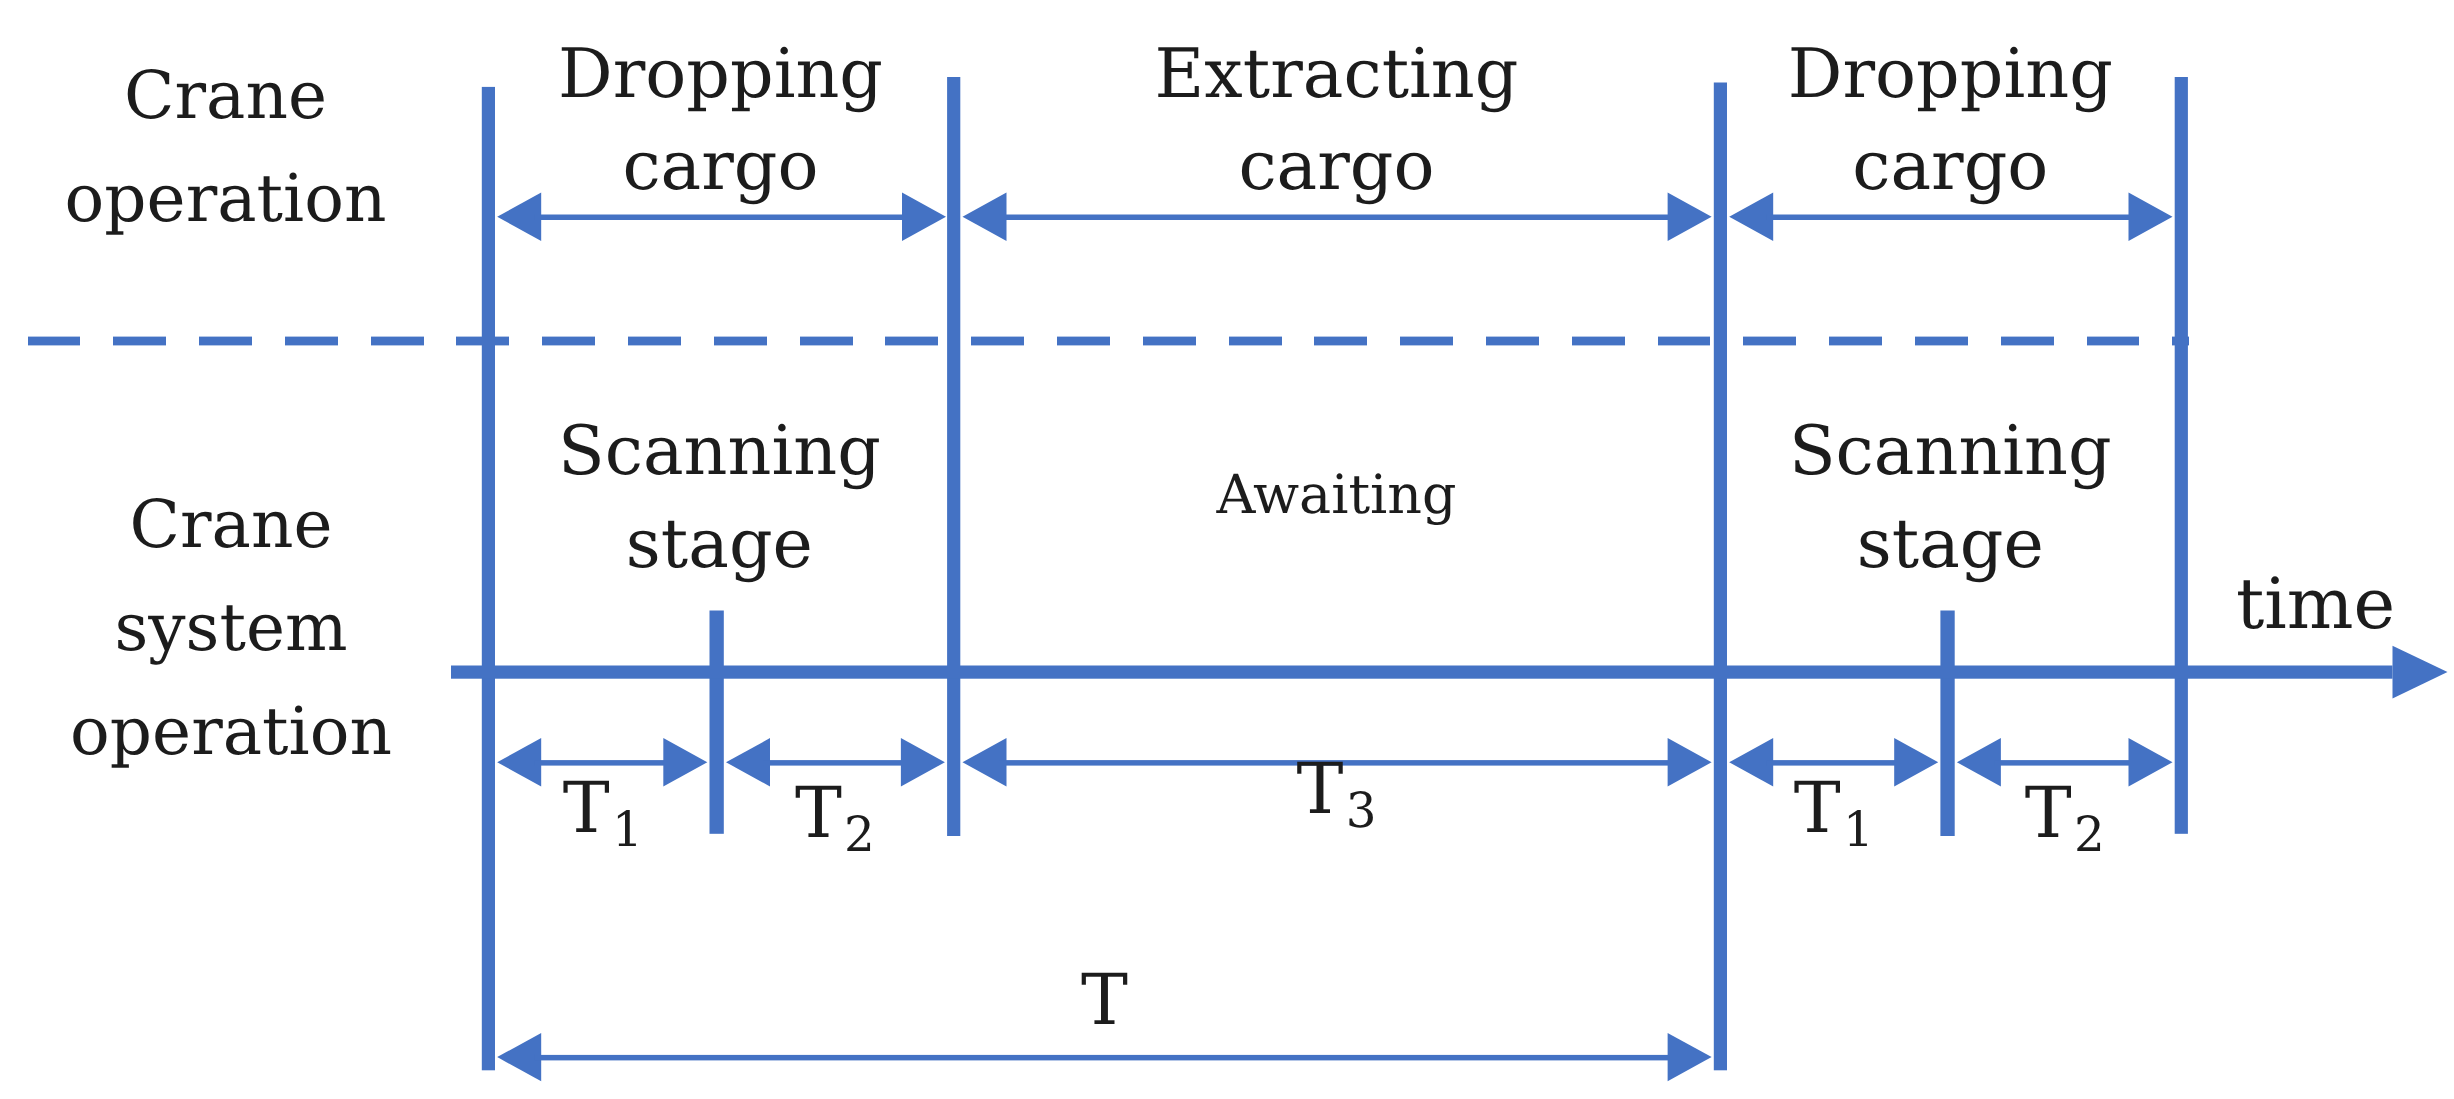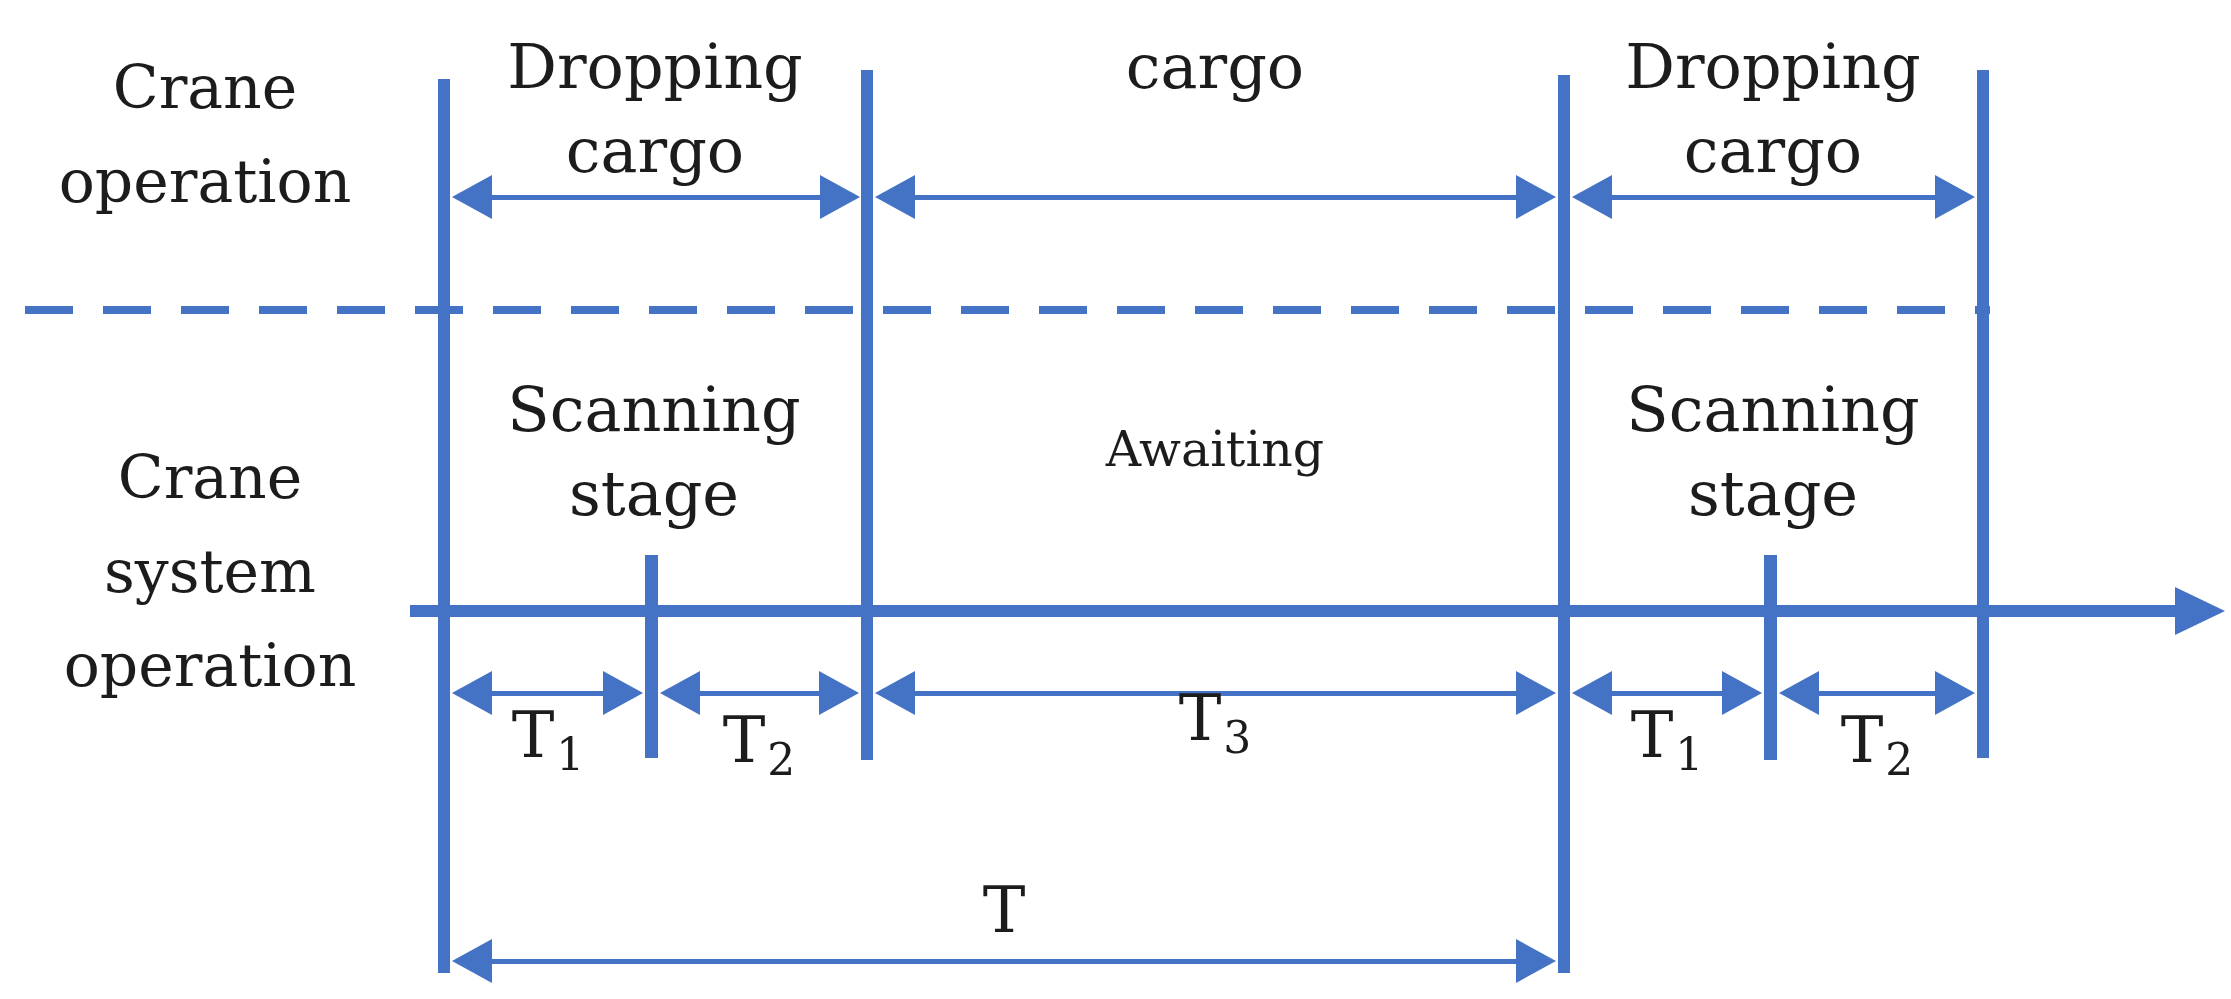--- a/index.html
+++ b/index.html
@@ -64,20 +64,21 @@
   <div class="tick" style="left:645px;  top:555px; height:203px;"></div>
   <div class="tick" style="left:1764px; top:555px; height:205px;"></div>
 
   <div class="dashed" style="left:25px; top:306px; width:1965px;"></div>
 
   <div class="lbl two" style="left:455px; top:25px; width:400px;">
     <div>Dropping</div>
     <div>cargo</div>
   </div>
   <div class="lbl two" style="left:1015px; top:25px; width:400px;">
+    <div>Extracting</div>
     <div>cargo</div>
   </div>
   <div class="lbl two" style="left:1573px; top:25px; width:400px;">
     <div>Dropping</div>
     <div>cargo</div>
   </div>
 
   <div class="darrow" style="left:452px; width:408px; top:175px;">
     <div class="hl"></div>
     <div class="shaft"></div>
@@ -101,20 +102,21 @@
   <div class="lbl single" style="left:1015px; top:415px; width:400px;">
     <div>Awaiting</div>
   </div>
   <div class="lbl two" style="left:1573px; top:368px; width:400px;">
     <div>Scanning</div>
     <div>stage</div>
   </div>
 
   <div class="axis" style="left:410px; top:605px; width:1765px;"></div>
   <div class="axis-head" style="left:2175px; top:587px;"></div>
+  <div class="lbl timelbl" style="left:2005px; top:518px; width:200px;">time</div>
 
   <div class="darrow" style="left:452px; width:191px; top:671px;">
     <div class="hl"></div>
     <div class="shaft"></div>
     <div class="hr"></div>
   </div>
   <div class="darrow" style="left:660px; width:199px; top:671px;">
     <div class="hl"></div>
     <div class="shaft"></div>
     <div class="hr"></div>

